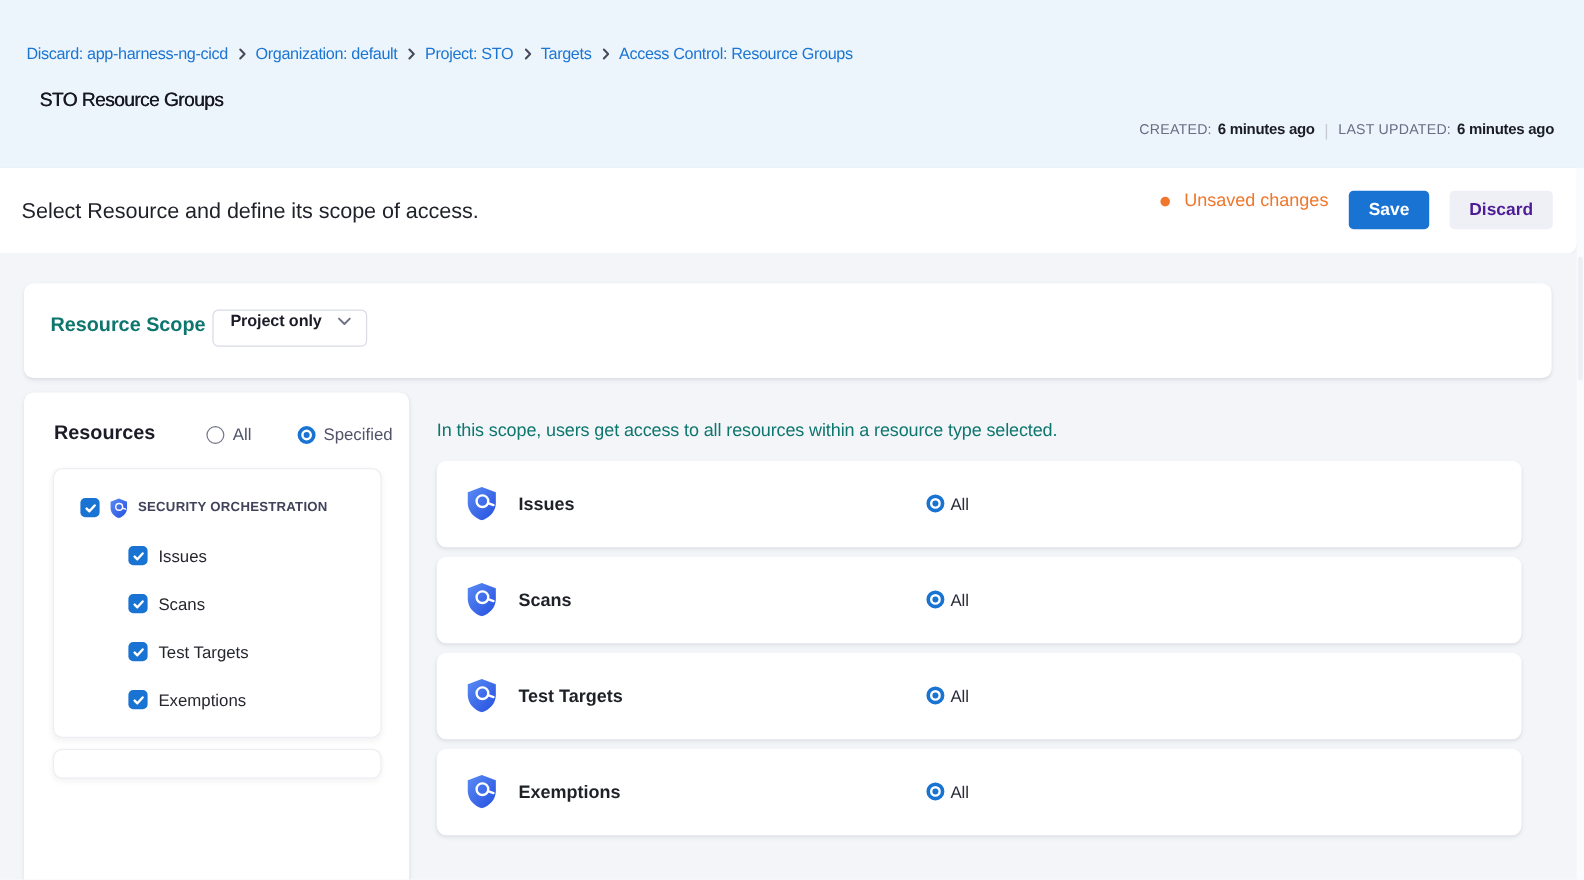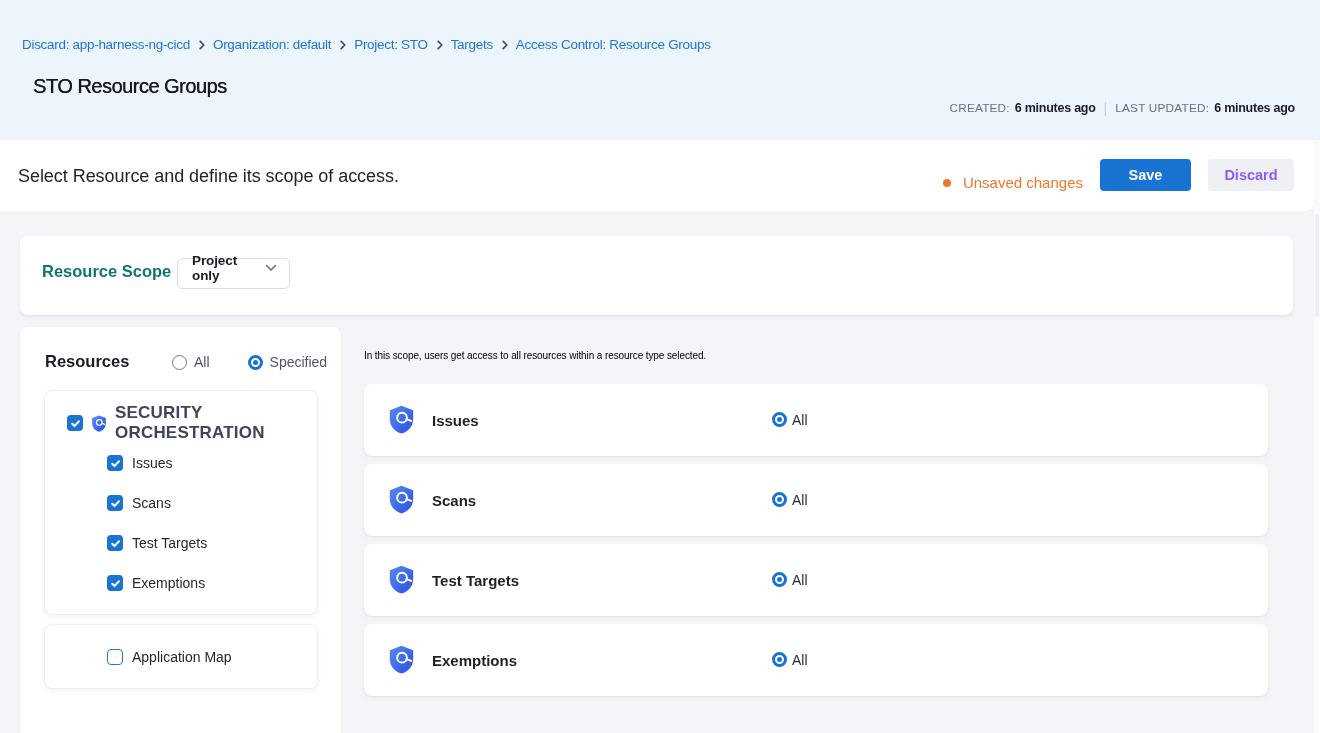--- a/index.html
+++ b/index.html
@@ -13,51 +13,51 @@
   }
   .abs { position:absolute; }
 
   
   .header { left:0; top:0; width:1320px; height:140px; background:#ECF5FC; }
   .breadcrumb { left:22px; top:37px; display:flex; align-items:center; font-size:13.5px; letter-spacing:-0.3px; }
   .crumb { display:flex; align-items:center; }
   .crumb a { color:#1C75D3; text-decoration:none; cursor:pointer; }
   .crumb .bc-sep { display:inline-flex; margin:1px 8px 0 9px; }
   .crumb:last-child .bc-sep { display:none; }
-  .page-title { left:33px; top:75px; font-size:20px; font-weight:500; color:#181924; letter-spacing:-0.5px; text-shadow:0.35px 0 0 currentColor; }
+  .page-title { left:33px; top:75px; font-size:16px; font-weight:500; color:#181924; letter-spacing:-0.5px; text-shadow:0.35px 0 0 currentColor; }
   .header-meta { top:100px; right:25px; display:flex; align-items:center; }
   .meta-label { font-size:11.8px; color:#6B6D85; letter-spacing:.2px; margin-right:5px; }
   .meta-value { font-size:12.5px; font-weight:700; color:#1B1C27; letter-spacing:-0.25px; }
   .meta-divider { color:#C6CAD6; margin:0 8px; font-size:14px; }
 
   
   .toolbar { left:0; top:140px; width:1314px; height:71px; background:#FFFFFF;
              border-radius:0 0 8px 0; box-shadow:0 2px 4px rgba(40,48,90,.08); }
   .toolbar-desc { left:18px; top:166px; font-size:18px; color:#1F2128; letter-spacing:-0.05px; }
-  .toolbar-actions { top:159px; right:26px; left:auto; display:flex; align-items:flex-end; height:32px; }
+  .toolbar-actions { top:159px; right:26px; left:auto; display:flex; align-items:flex-start; height:32px; }
   .unsaved { display:flex; align-items:center; margin-right:17px; }
   .unsaved-dot { width:8px; height:8px; border-radius:50%; background:#F0762B; margin-right:12px; }
   .unsaved-text { font-size:15px; color:#F0762B; }
   .btn { display:flex; align-items:center; justify-content:center; height:32px;
          border:none; border-radius:4px; font-family:inherit; font-size:14.5px; font-weight:700; cursor:pointer; }
-  .btn-save { width:91px; background:#1873D2; color:#FFFFFF; margin-right:17px; }
-  .btn-discard { width:86px; background:#EFF0F6; color:#8b5cf6; }
+  .btn-save { width:67px; background:#1873D2; color:#FFFFFF; margin-right:17px; }
+  .btn-discard { width:86px; background:#EFF0F6; color:#4c1d95; }
 
   
   .content-bg { left:0; top:211px; width:1314px; height:522px; background:#F3F5F9; }
   .scroll-gutter { left:1314px; top:140px; width:6px; height:593px; background:#FAFBFD; }
   .scroll-thumb { left:1315px; top:214px; width:4px; height:103px; background:#EDEFF5; border-radius:2px; }
 
   .card { background:#FFFFFF; border-radius:8px;
           box-shadow:0 2px 4px rgba(40,41,61,.05), 0 1px 2px rgba(40,41,61,.05); }
 
   
   .scope-card { left:20px; top:236px; width:1273px; height:79px; }
   .scope-title { left:42px; top:262px; font-size:16.5px; font-weight:700; color:#0f766e; }
-  .dropdown { left:177px; top:258px; width:113px; height:31px; background:#FFFFFF;
+  .dropdown { left:177px; top:258px; width:129px; height:31px; background:#FFFFFF;
               border:1px solid #D9DBE7; border-radius:5px; display:flex; align-items:center;
               padding:0 12px 12px 14px; cursor:pointer; }
   .dropdown-value { font-size:13.5px; font-weight:600; color:#1B1C27; letter-spacing:-0.1px; flex:1; }
 
   
   .resources-panel { left:20px; top:327px; width:321px; height:420px; border-radius:8px 8px 0 0; }
   .resources-title { left:45px; top:352px; font-size:16.5px; font-weight:700; color:#1B1C27; }
   .resources-radios { left:172px; top:354px; display:flex; align-items:center; }
   .radio-opt { display:flex; align-items:center; cursor:pointer; }
   .radio-opt + .radio-opt { margin-left:22px;padding-left:16px; }
@@ -76,25 +76,25 @@
   .grow.head { padding-left:22px; }
   .grow.child { padding-left:62px; }
   .cb { width:16px; height:16px; border-radius:4px; flex:none; display:flex;
         align-items:center; justify-content:center; cursor:pointer; }
   .cb.on { background:#1873D2; }
   .cb.off { background:#FFF; border:1.5px solid #1D78D9; }
   .gicon { width:16px; height:17px; flex:none; margin-left:8px; display:flex; align-items:center; justify-content:center; }
   .gicon svg { display:none; }
   .gicon.sto-shield-icon svg.i-sto { display:block; }
   .gicon.discovery-icon svg.i-disc { display:block; }
-  .glabel { margin-left:8px; font-size:17px; font-weight:600; color:#41435A; letter-spacing:.2px; }
+  .glabel { margin-left:8px; font-size:11px; font-weight:600; color:#41435A; letter-spacing:.2px; }
   .clabel { margin-left:9px; font-size:14px; color:#26272E; }
 
   
-  .scope-caption { left:364px; top:350px; font-size:10px; color:#000000; letter-spacing:-0.1px; }
+  .scope-caption { left:364px; top:350px; font-size:15px; color:#0f766e; letter-spacing:-0.1px; }
   .res-card { position:absolute; left:364px; width:904px; height:72px; }
   .res-icon { position:absolute; left:24px; top:21px; }
   .res-label { position:absolute; left:68px; top:0; height:72px; display:flex; align-items:center;
                font-size:15px; font-weight:700; color:#1F2128; }
   .res-radio { position:absolute; left:408px; top:28px; }
   .res-radio-label { position:absolute; left:428px; top:0; height:72px; display:flex; align-items:center;
                      font-size:14px; color:#2A2C38; cursor:pointer; }
 </style>
 </head>
 <body>
@@ -245,28 +245,20 @@
     <span class="cb on">
       <svg width="11" height="11" viewBox="0 0 12 12">
             <polyline points="2.4,6.3 4.9,8.8 9.7,3.5" fill="none" stroke="#FFF" stroke-width="2.2" stroke-linecap="round" stroke-linejoin="round"></polyline>
           </svg>
     </span>
     <span class="clabel">Exemptions</span>
   </div>
     </div>
   </section>
 <section class="group-card" style="top: 624px;">
-    <div>
-      <div class="grow child">
-    <span class="cb off">
-      
-    </span>
-    <span class="clabel">Application Map</span>
-  </div>
-    </div>
   </section>
 <div class="res-card card" style="top: 384px;">
     <span class="res-icon">
       <svg width="27" height="29" viewBox="0 0 26 28">
         <defs>
           <linearGradient id="stoGrad2" x1="0" y1="0" x2="1" y2="1">
           <stop offset="0" stop-color="#5B8BF4"></stop>
             <stop offset="1" stop-color="#2450DF"></stop>
         </linearGradient>
         </defs>

